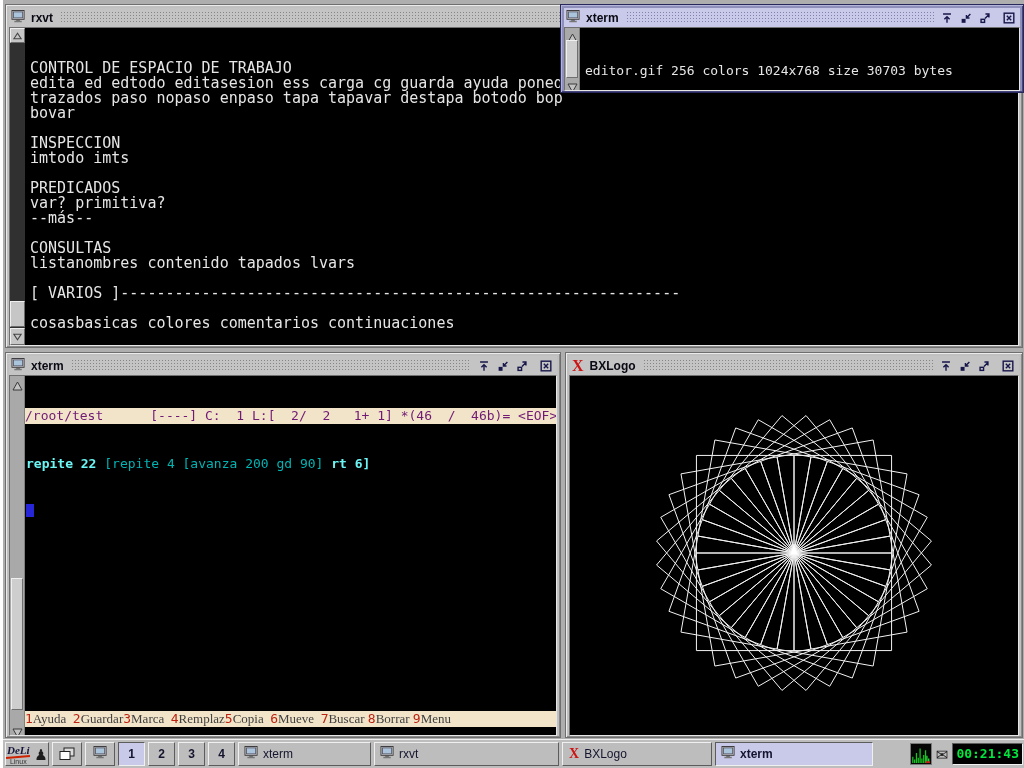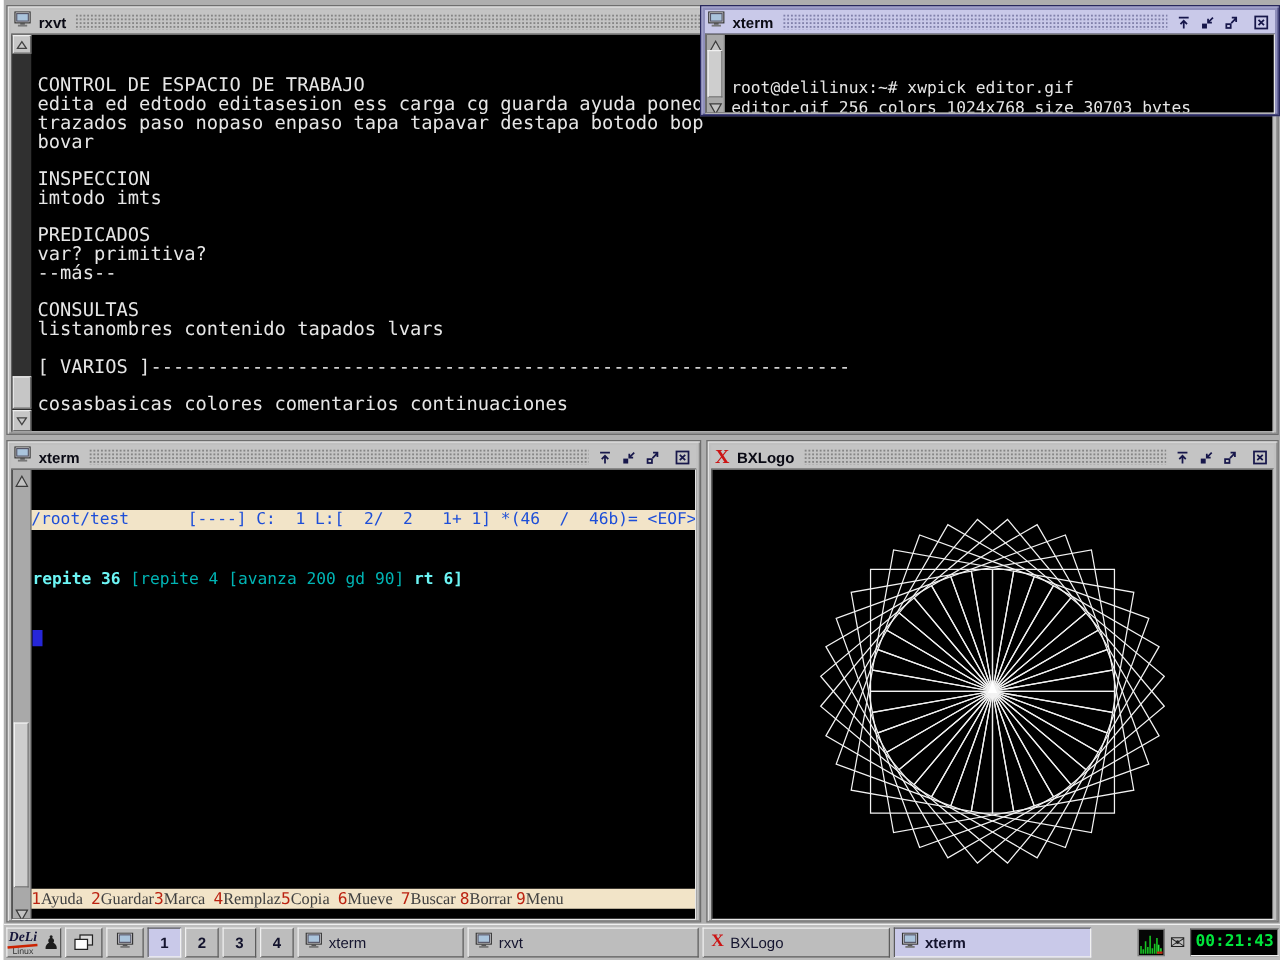--- a/index.html
+++ b/index.html
@@ -42,21 +42,21 @@
                   border:1px solid; border-color:#efefef #6a6a6a #6a6a6a #efefef;
                   display:flex; align-items:center; justify-content:center; }
   .rxvt-sb svg { width:9px; height:8px; stroke:#444; fill:none; stroke-width:1.2; }
   .xsb { width:15px; background:#a9a9a9; position:relative; flex:none; border-right:1px solid #808080; }
   .xsb .arr { position:absolute; left:2px; width:11px; height:10px; }
   .xsb svg { width:11px; height:10px; stroke:#3a3a3a; fill:#c2c2c2; stroke-width:1; }
   .xsb .thumb { position:absolute; left:1px; width:12px; background:#cecece;
                 border:1px solid; border-color:#f0f0f0 #707070 #707070 #f0f0f0; }
 
   
-  .estatus { background:#f2e4c8; color:#1d4ed8; height:16px; font:13px/16px "DejaVu Sans Mono", monospace; white-space:pre; }
+  .estatus { background:#f2e4c8; color:#701a75; height:16px; font:13px/16px "DejaVu Sans Mono", monospace; white-space:pre; }
   .fbar { position:absolute; left:0; right:0; top:335px; height:16px; background:#f2e4c8;
           font:13px/16px "DejaVu Sans Mono", monospace; white-space:pre; overflow:hidden; }
   .fnum { color:#bb2211; } .flab { color:#404040;font-family:Liberation Serif, serif; }
   .cy-b { color:#6cf5f5; font-weight:bold; } .cy-n { color:#00b4b4; }
 
   
   .bx-client { align-items:center; justify-content:center; }
   #bxlogo-svg path, #bxlogo-svg polygon { vector-effect:non-scaling-stroke; }
   .x11-ico { font-family:"Liberation Serif", serif; font-weight:bold; font-size:16px; color:#cc1414; line-height:16px; padding:0 1px; }
 
@@ -184,21 +184,21 @@
           <svg viewBox="0 0 11 10">
               <path d="M1 9 L5.5 1 L10 9 Z"></path>
             </svg></span>
         <span class="thumb" style="top:12px; height:38px;"></span>
         <span class="arr" style="bottom:1px;">
           <svg viewBox="0 0 11 10">
               <path d="M1 1 L10 1 L5.5 9 Z"></path>
             </svg></span>
       </div>
       <div class="term xt-term">
-        <div><div class="tline">root@delilinux:~# xwpick editor.gif</div><div class="tline">editor.gif 256 colors 1024x768 size 30703 bytes</div></div>
+        <div><div class="tline">editor.gif 256 colors 1024x768 size 30703 bytes</div></div>
         
       </div>
     </div>
   </section>
 
   <section class="win" style="left:2px; top:352px; width:556px; height:386px; z-index:1;">
     <div class="titlebar">
       <span class="mon-ico"><svg width="15" height="13" viewBox="0 0 16 14">
             <rect x="1" y="0.5" width="13" height="9.5" fill="#e8e8e8" stroke="#333"></rect>
             <rect x="2.5" y="2" width="10" height="6.5" fill="#aac4dc" stroke="#556"></rect>
@@ -240,21 +240,21 @@
               <path d="M1 9 L5.5 1 L10 9 Z"></path>
             </svg></span>
         <span class="thumb" style="top:202px; height:132px;"></span>
         <span class="arr" style="bottom:1px;">
           <svg viewBox="0 0 11 10">
               <path d="M1 1 L10 1 L5.5 9 Z"></path>
             </svg></span>
       </div>
       <div class="term" style="position:relative; font:13px/16px 'DejaVu Sans Mono', monospace;">
         <div class="estatus">/root/test      [----] C:  1 L:[  2/  2   1+ 1] *(46  /  46b)= &lt;EOF&gt;</div>
-        <div class="tline" style="height:16px; padding-left:1px;" id="code-line"><span class="cy-b">repite 36 </span><span class="cy-n">[repite 4 [avanza 200 gd 90] </span><span class="cy-b">rt 6]</span></div>
+        <div class="tline" style="height:16px; padding-left:1px;" id="code-line"><span class="cy-b">repite 22 </span><span class="cy-n">[repite 4 [avanza 200 gd 90] </span><span class="cy-b">rt 6]</span></div>
         <div class="tline" style="height:16px; padding-left:1px;"><span class="cursor-blue"></span></div>
         <div class="fbar" id="fkey-bar"><span class="fnum">1</span><span class="flab">Ayuda  </span><span class="fnum">2</span><span class="flab">Guardar</span><span class="fnum">3</span><span class="flab">Marca  </span><span class="fnum">4</span><span class="flab">Remplaz</span><span class="fnum">5</span><span class="flab">Copia  </span><span class="fnum">6</span><span class="flab">Mueve  </span><span class="fnum">7</span><span class="flab">Buscar </span><span class="fnum">8</span><span class="flab">Borrar </span><span class="fnum">9</span><span class="flab">Menu</span></div>
       </div>
     </div>
   </section>
 
   <section class="win" style="left:562px; top:352px; width:458px; height:386px; z-index:1;">
     <div class="titlebar">
       <span class="x11-ico">X</span>
       <span class="ttext">BXLogo</span>

